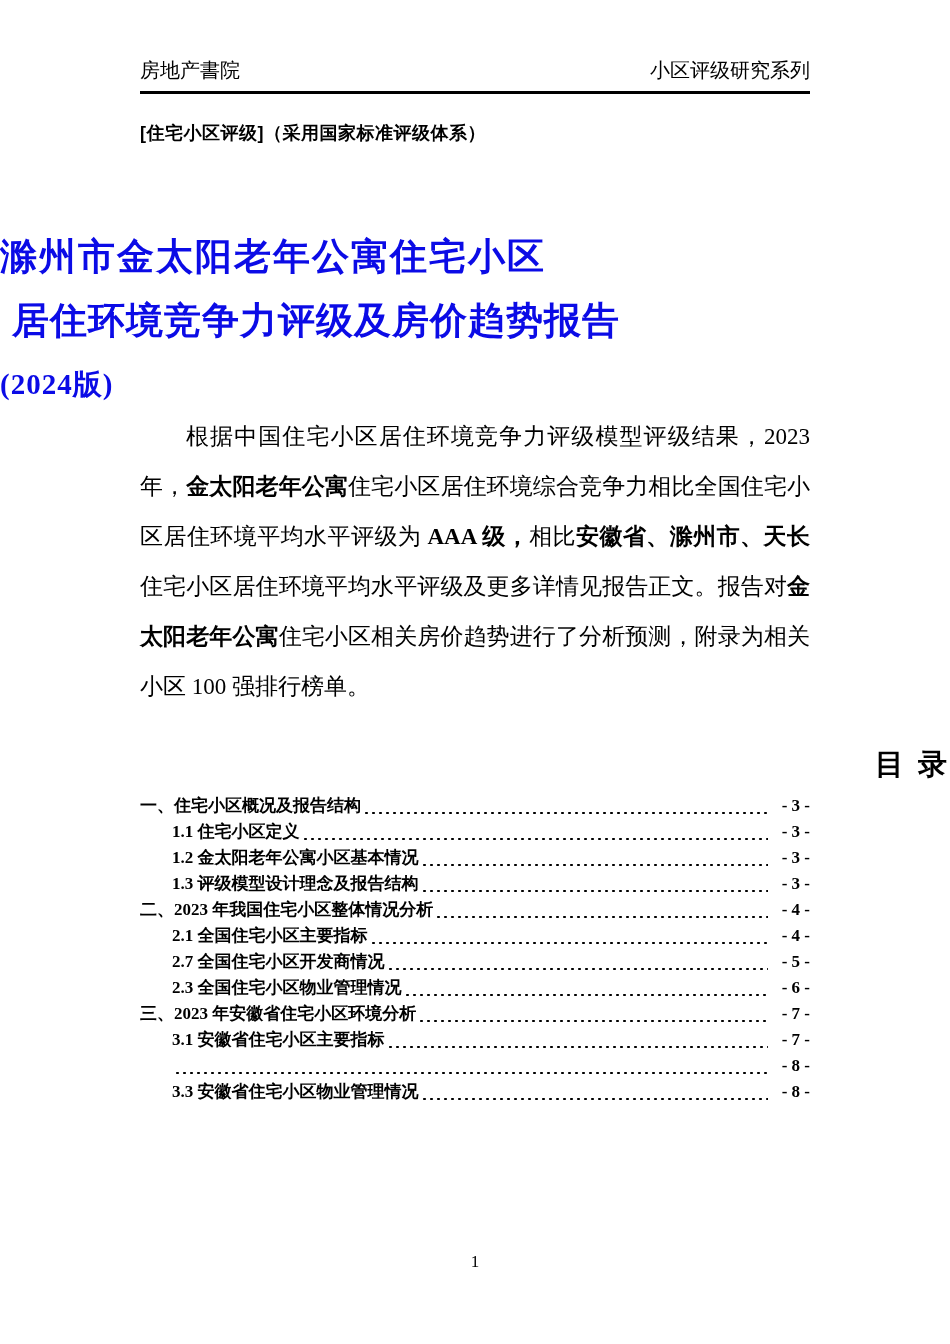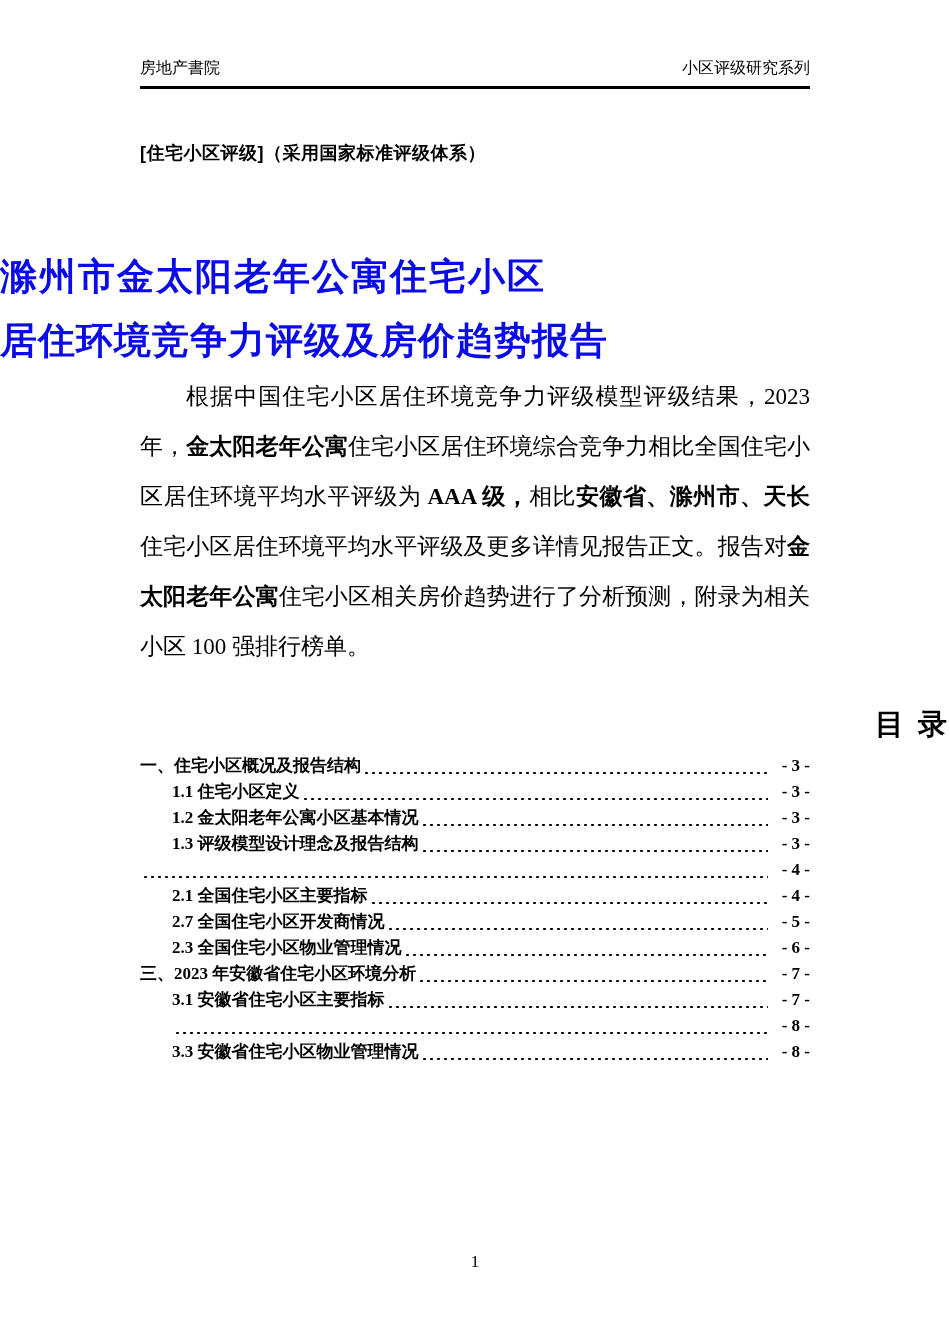--- a/index.html
+++ b/index.html
@@ -19,46 +19,47 @@
   }
   
   .header {
     display: flex;
     justify-content: space-between;
     align-items: flex-end;
     margin: 58px 140px 0 140px;
     padding-bottom: 9px;
     border-bottom: 3px solid #000000;
     font-family: "Liberation Sans", "DejaVu Sans", sans-serif;
-    font-size: 16px;
+    font-size: 20px;
     line-height: 1.2;
   }
   
   .tag-line {
-    margin: 52px 140px 0 140px;
+    margin: 27px 140px 0 140px;
     font-family: "Liberation Sans", "DejaVu Sans", sans-serif;
     font-size: 18px;
     font-weight: bold;
     letter-spacing: 0.5px;
   }
   
   .title-block { }
   .title-line1 {
     margin-top: 93px;
     font-size: 37px;
     font-weight: bold;
     letter-spacing: 2px;
     line-height: 1;
   }
   .title-line2 {
     margin-top: 27px;
     font-size: 37px;
     font-weight: bold;
     letter-spacing: 1px;
     line-height: 1;
+    padding-left: 12px;
   }
   .title-line3 {
     margin-top: 31px;
     font-size: 29px;
     font-weight: bold;
     letter-spacing: 1px;
     line-height: 1;
   }
   
   .abstract-heading {
@@ -137,20 +138,21 @@
   <div class="header">
     <span>房地产書院</span>
     <span>小区评级研究系列</span>
   </div>
 
   <div class="tag-line">[住宅小区评级]（采用国家标准评级体系）</div>
 
   <div class="title-block">
     <div class="title-line1 title-line" style="color: rgb(11, 11, 230);">滁州市金太阳老年公寓住宅小区</div>
     <div class="title-line2 title-line" style="color: rgb(11, 11, 230);">居住环境竞争力评级及房价趋势报告</div>
+    <div class="title-line3 title-line" style="color: rgb(11, 11, 230);">(2024版)</div>
   </div>
 
 
   <div class="abstract-body"><span>根据中国住宅小区居住环境竞争力评级模型评级结果，2023 年，</span><span class="b">金太阳老年公寓</span><span>住宅小区居住环境综合竞争力相比全国住宅小区居住环境平均水平评级为 </span><span class="b">AAA 级，</span><span>相比</span><span class="b">安徽省、滁州市、天长</span><span>住宅小区居住环境平均水平评级及更多详情见报告正文。报告对</span><span class="b">金太阳老年公寓</span><span>住宅小区相关房价趋势进行了分析预测，附录为相关小区 100 强排行榜单。</span></div>
 
   <div class="toc-heading">目 录</div>
 
   <div class="toc-list">
       <div class="toc-row">
         <span class="toc-label">一、住宅小区概况及报告结构</span>
@@ -166,20 +168,21 @@
         <span class="toc-label">1.2 金太阳老年公寓小区基本情况</span>
         <span class="toc-dots"></span>
         <span class="toc-page">- 3 -</span>
       </div>
       <div class="toc-row sub">
         <span class="toc-label">1.3 评级模型设计理念及报告结构</span>
         <span class="toc-dots"></span>
         <span class="toc-page">- 3 -</span>
       </div>
       <div class="toc-row">
+        <span class="toc-label">二、2023 年我国住宅小区整体情况分析</span>
         <span class="toc-dots"></span>
         <span class="toc-page">- 4 -</span>
       </div>
       <div class="toc-row sub">
         <span class="toc-label">2.1 全国住宅小区主要指标</span>
         <span class="toc-dots"></span>
         <span class="toc-page">- 4 -</span>
       </div>
       <div class="toc-row sub">
         <span class="toc-label">2.7 全国住宅小区开发商情况</span>

